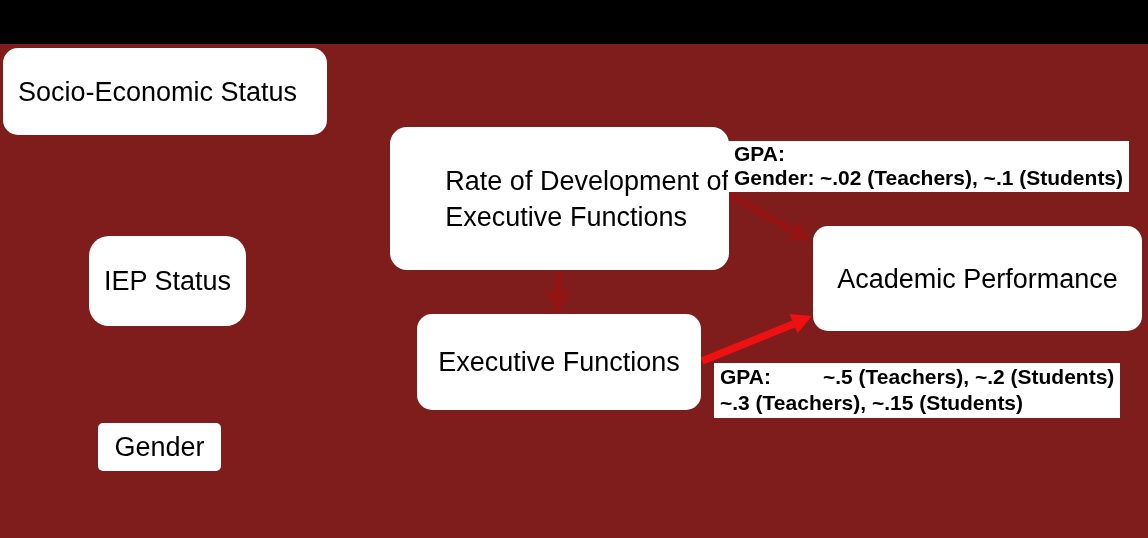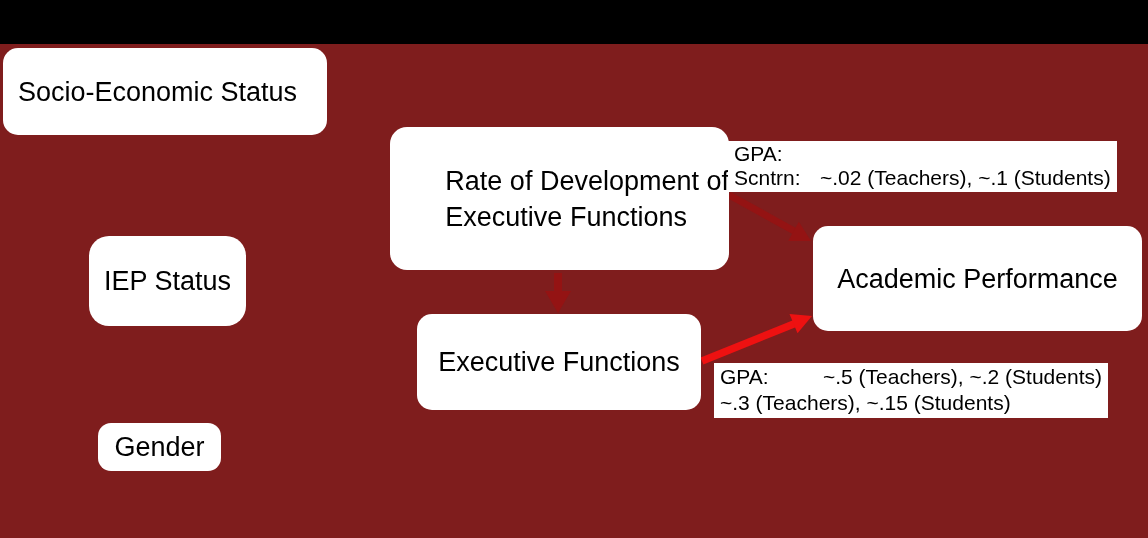--- a/index.html
+++ b/index.html
@@ -18,36 +18,36 @@
     color:#000000;
     box-sizing:border-box;
     display:flex;align-items:center;justify-content:center;
     font-size:27px;
     line-height:36px;
     white-space:pre-line;
   }
   .node-ses{left:3px;top:4px;width:324px;height:87px;border-radius:15px;
             justify-content:flex-start;padding-left:15px;}
   .node-iep{left:89px;top:192px;width:157px;height:90px;border-radius:20px;}
-  .node-gender{left:98px;top:379px;width:123px;height:48px;border-radius:13px;}
+  .node-gender{left:98px;top:379px;width:123px;height:48px;border-radius:5px;}
   .node-rate{left:390px;top:83px;width:339px;height:143px;border-radius:17px;
              justify-content:flex-end;padding-left:17px;text-align:left;}
   .node-exec{left:417px;top:270px;width:284px;height:96px;border-radius:15px;}
   .node-acad{left:813px;top:182px;width:329px;height:105px;border-radius:15px;}
   .annot{
     position:absolute;
     background:#ffffff;
     color:#000000;
     font-size:21px;
     padding:1px 6px 2px 6px;
     white-space:nowrap;
   }
   .annot-top{left:728px;top:97px;line-height:24px;}
   .annot-bottom{left:714px;top:319px;line-height:26px;}
-  .annot-row{display:flex;}
+  .annot-row{display:flex;font-weight:bold;}
   .annot-top .annot-label{width:86px;}
   .annot-bottom .annot-label{width:103px;}
 </style>
 </head>
 <body>
 
 <div class="canvas">
 
   <svg class="arrow-layer" width="1148" height="538" viewBox="0 0 1148 538" xmlns="http://www.w3.org/2000/svg">
 
@@ -84,21 +84,21 @@
 
   <div class="node node-acad">
     <span>Academic Performance</span>
   </div>
 
   <div class="annot annot-top">
     <div class="annot-row">
       <span class="annot-label">GPA:</span>
     </div>
     <div class="annot-row">
-      <span class="annot-label">Scntrn:</span>
+      <span class="annot-label">Gender:</span>
       <span class="annot-value">~.02 (Teachers), ~.1 (Students)</span>
     </div>
   </div>
 
   <div class="annot annot-bottom">
     <div class="annot-row">
       <span class="annot-label">GPA:</span>
       <span class="annot-value">~.5 (Teachers), ~.2 (Students)</span>
     </div>
     <div class="annot-row">

